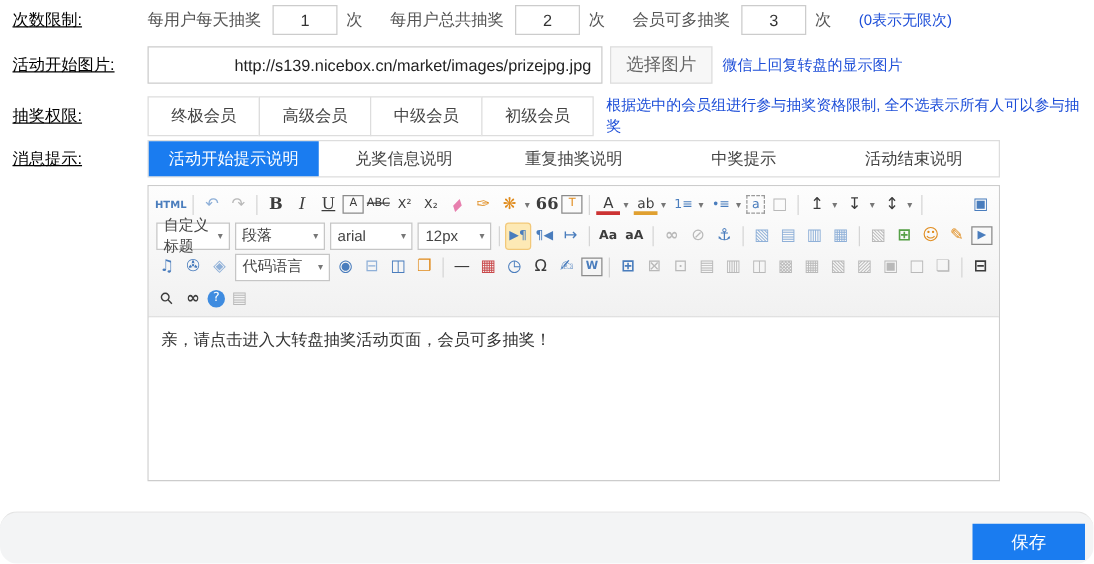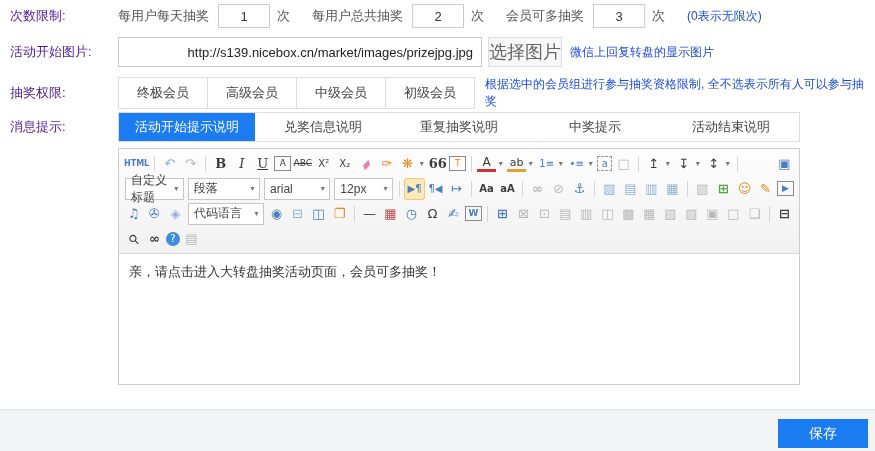--- a/index.html
+++ b/index.html
@@ -1,25 +1,25 @@
 <!DOCTYPE html>
 <html style="--accent: #1a7cf0;"><head>
 <meta charset="utf-8">
 <style>
   html,body{margin:0;padding:0;background:#fff;}
   .page{position:relative;width:875px;height:451px;background:#fff;overflow:hidden;
         font-family:"Liberation Sans","DejaVu Sans",sans-serif;}
   .row{position:absolute;left:0;display:flex;align-items:center;}
-  .row-label{width:118px;padding-left:10px;box-sizing:border-box;font-size:13px;color:#4c1d95;flex-shrink:0;}
+  .row-label{width:118px;padding-left:10px;box-sizing:border-box;font-size:13px;color:#000000;flex-shrink:0;text-decoration:underline;}
   .limit-text{font-size:13px;color:#555;margin:0 9px 0 0;}
   .num-input{width:52px;height:24px;border:1px solid #ccc;text-align:center;font-size:13px;color:#333;margin-right:7px;box-sizing:border-box;}
   .unit{font-size:13px;color:#555;margin-right:22px;}
   .hint{font-size:12px;color:#1d4ed8;}
   .url-input{width:364px;height:30px;border:1px solid #ccc;padding:0 8px;font-size:13px;color:#222;box-sizing:border-box;text-align:right;}
-  .choose-btn{height:30px;padding:0 0;background:#f7f7f7;border:1px solid #ddd;color:#666;font-size:18px;margin-left:6px;cursor:pointer;}
+  .choose-btn{height:30px;padding:0 12px;background:#f7f7f7;border:1px solid #ddd;color:#666;font-size:14px;margin-left:6px;cursor:pointer;}
   .member-btn{height:32px;min-width:90px;background:#fff;border:1px solid #ddd;color:#444;font-size:13px;margin-left:-1px;cursor:pointer;padding:0 14px;}
   .member-btn:first-of-type{margin-left:0;}
   .perm-hint{margin-left:10px;}
   .tabbar{position:absolute;left:118px;top:112px;width:682px;height:30px;display:flex;border:1px solid #ddd;box-sizing:border-box;background:#fff;}
   .tab{flex:1;display:flex;align-items:center;justify-content:center;font-size:13px;color:#444;cursor:pointer;}
   .tab.active{background:var(--accent,#1a7cf0);color:#fff;}
   .editor{position:absolute;left:118px;top:148px;width:682px;height:237px;border:1px solid #ccc;box-sizing:border-box;display:flex;flex-direction:column;background:#fff;}
   .toolbar{background:linear-gradient(#fdfdfd,#f1f1f1);border-bottom:1px solid #d8d8d8;padding:2px 4px;}
   .tb-row{display:flex;align-items:center;min-height:25px;}
   .sep{width:1px;height:16px;background:#d5d5d5;margin:0 4px;flex-shrink:0;}
@@ -37,21 +37,21 @@
   .cbar-red{border-bottom:3px solid #cc3333;height:13px;font-size:12px;}
   .cbar-or{border-bottom:3px solid #e0a030;height:13px;font-size:11px;text-align:center;}
   .active-tool{background:#fde9b5;box-shadow:0 0 0 1px #f2c879;border-radius:2px;}
   .rot{transform:rotate(-45deg);}
   .help-ic{background:#3f8ce0;color:#fff;border-radius:50%;width:14px;height:14px;min-width:14px;font-size:10px;}
   .tool-select{display:inline-flex;align-items:center;justify-content:space-between;border:1px solid #c6c6c6;
       background:#fff;height:22px;padding:0 2px 0 5px;font-size:12px;color:#444;margin:0 2px;cursor:pointer;box-sizing:border-box;}
   .w-head{width:74px}.w-para{width:92px}.w-font{width:84px}.w-size{width:74px}.w-code{width:88px}
   .push-right{margin-left:auto;}
   .content{flex:1;padding:9px 10px;font-size:13px;color:#333;background:#fff;}
-  .footer{position:absolute;left:0;top:409px;width:875px;height:42px;background:#f3f4f5;border-top:1px solid #e3e3e3;box-sizing:border-box;}
+  .footer{position:absolute;left:0;top:409px;width:875px;height:42px;background:#f3f4f5;border-top:1px solid #e3e3e3;box-sizing:border-box;border-radius:14px;}
   .save-btn{position:absolute;right:7px;top:9px;width:90px;height:29px;background:var(--accent,#1a7cf0);
       color:#fff;border:none;font-size:14px;cursor:pointer;font-family:inherit;}
 </style>
 </head>
 <body>
 
 <div class="page">
 
   <div class="row" style="top:2px;height:28px;">
     <div class="row-label">次数限制:</div>

